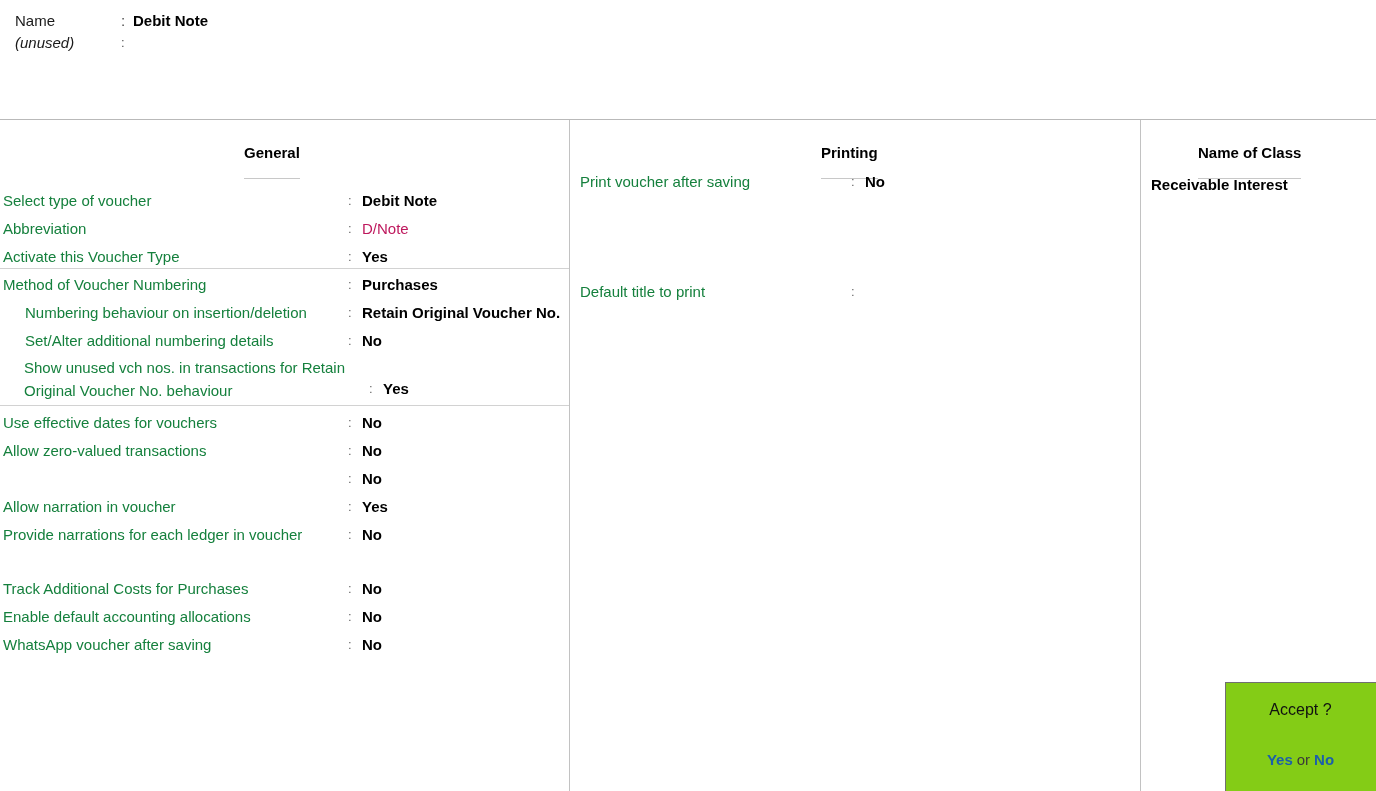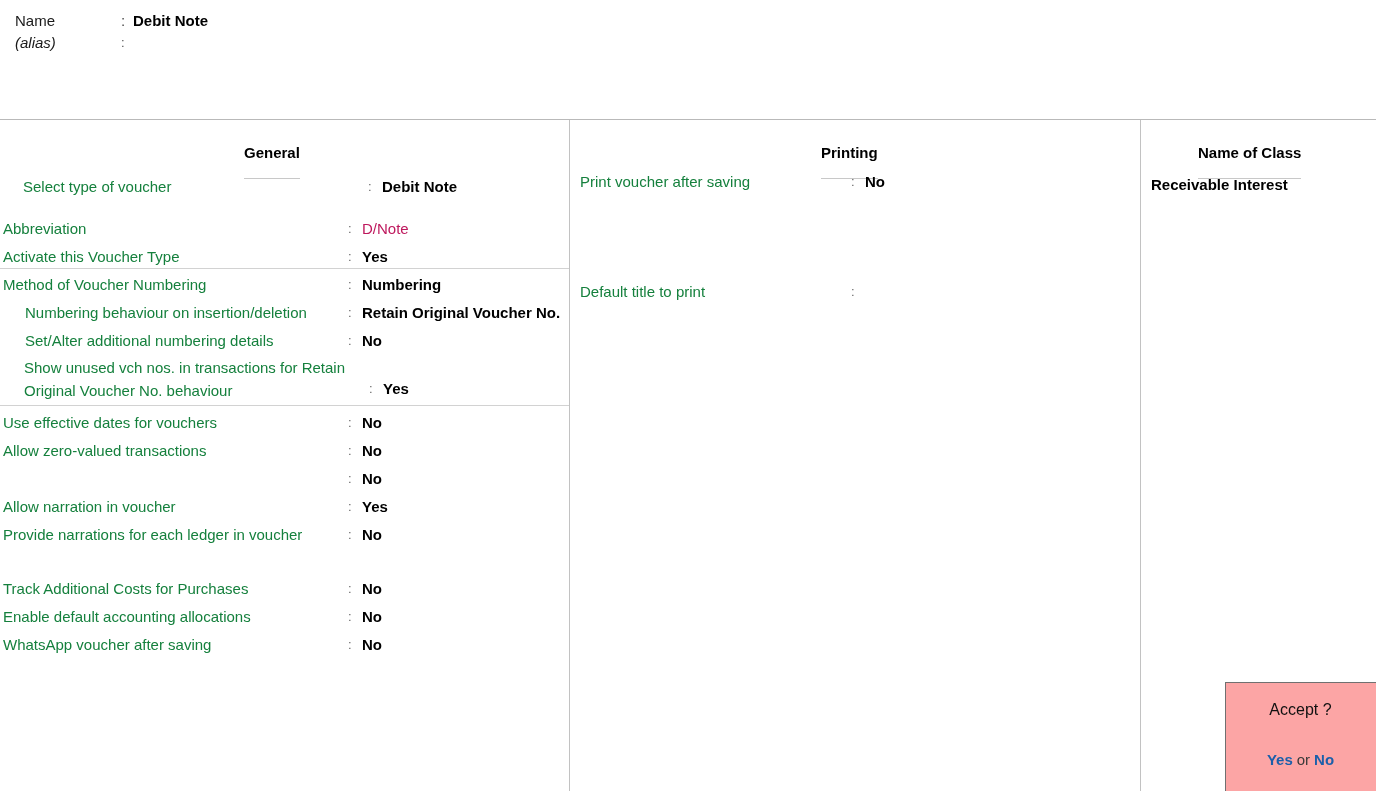--- a/index.html
+++ b/index.html
@@ -172,21 +172,21 @@
     white-space: nowrap;
   }
 
   
   #accept-dialog {
     position: absolute;
     left: 1225px;
     top: 682px;
     width: 151px;
     height: 109px;
-    background: #fca5a5;
+    background: #84cc16;
     border: 1px solid #707070;
     border-right: none;
     border-bottom: none;
     box-sizing: border-box;
   }
   #accept-title {
     position: absolute;
     left: 0;
     top: 18px;
     width: 149px;
@@ -218,37 +218,37 @@
 
 <div id="header-block">
 
   <div class="hdr-row" style="top:10px;">
     <span class="hdr-label">Name</span>
     <span class="hdr-colon">:</span>
     <span class="hdr-value">Debit Note</span>
   </div>
 
   <div class="hdr-row" style="top:32px;">
-    <span class="hdr-label alias">(alias)</span>
+    <span class="hdr-label alias">(unused)</span>
     <span class="hdr-colon small">:</span>
     <span class="hdr-value"></span>
   </div>
 
 </div>
 
 <div id="main-frame">
 
   <div class="vdivider" id="vdiv-1"></div>
   <div class="vdivider" id="vdiv-2"></div>
 
   <div id="general-col">
 
     <div class="col-title" style="left:244px; top:24px;">General</div>
 
-    <div class="srow" style="top:56px;margin-left:20px;">
+    <div class="srow" style="top:70px;">
       <span class="lbl">Select type of voucher</span>
       <span class="colon">:</span>
       <span class="val">Debit Note</span>
     </div>
 
     <div class="srow" style="top:98px;">
       <span class="lbl">Abbreviation</span>
       <span class="colon">:</span>
       <span class="val plain">D/Note</span>
     </div>
@@ -257,21 +257,21 @@
       <span class="lbl">Activate this Voucher Type</span>
       <span class="colon">:</span>
       <span class="val">Yes</span>
     </div>
 
     <div class="hrule" style="top:148px;"></div>
 
     <div class="srow" style="top:154px;">
       <span class="lbl">Method of Voucher Numbering</span>
       <span class="colon">:</span>
-      <span class="val">Numbering</span>
+      <span class="val">Purchases</span>
     </div>
 
     <div class="srow" style="top:182px;">
       <span class="lbl indent">Numbering behaviour on insertion/deletion</span>
       <span class="colon">:</span>
       <span class="val">Retain Original Voucher No.</span>
     </div>
 
     <div class="srow" style="top:210px;">
       <span class="lbl indent">Set/Alter additional numbering details</span>

